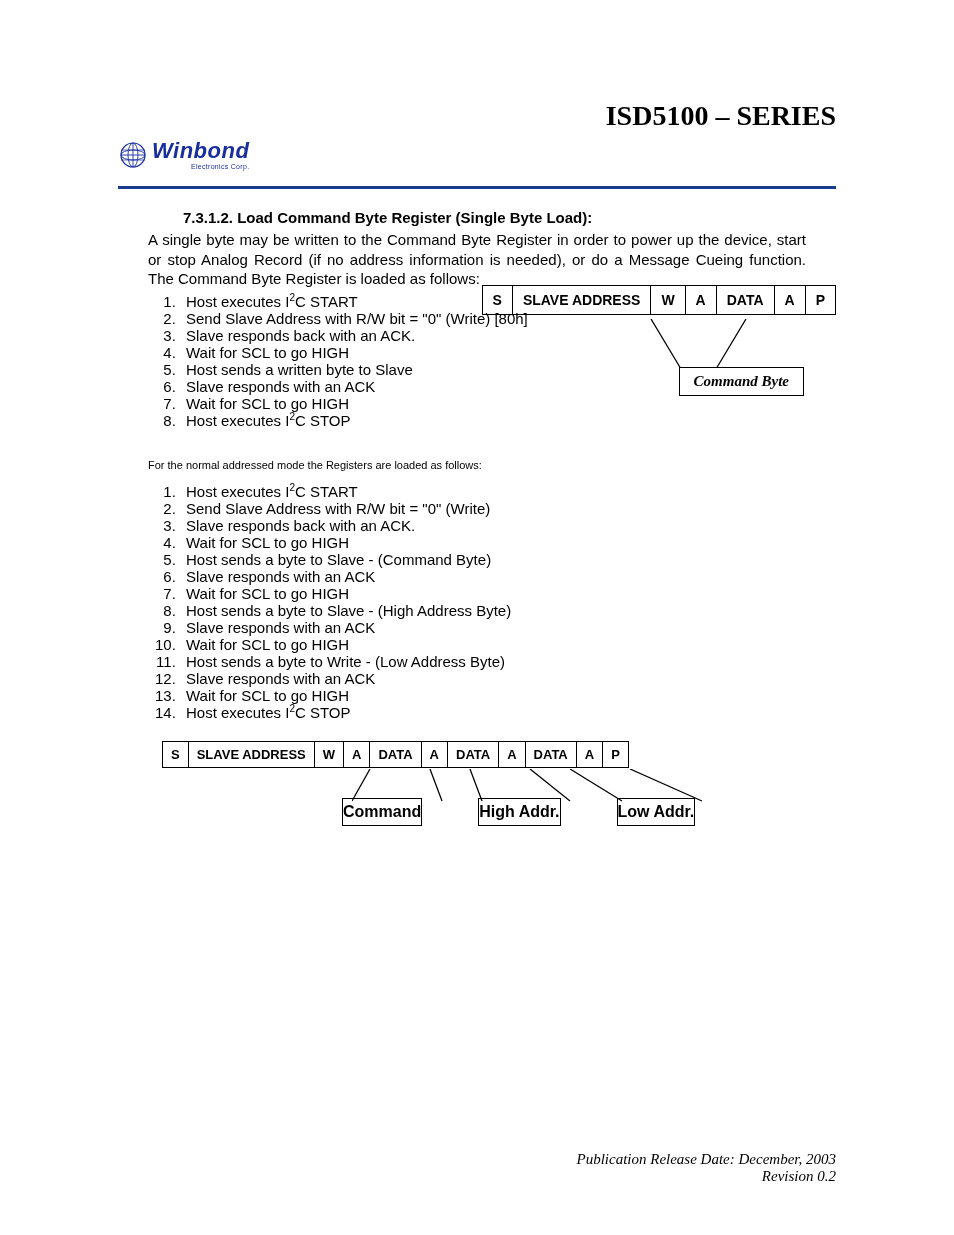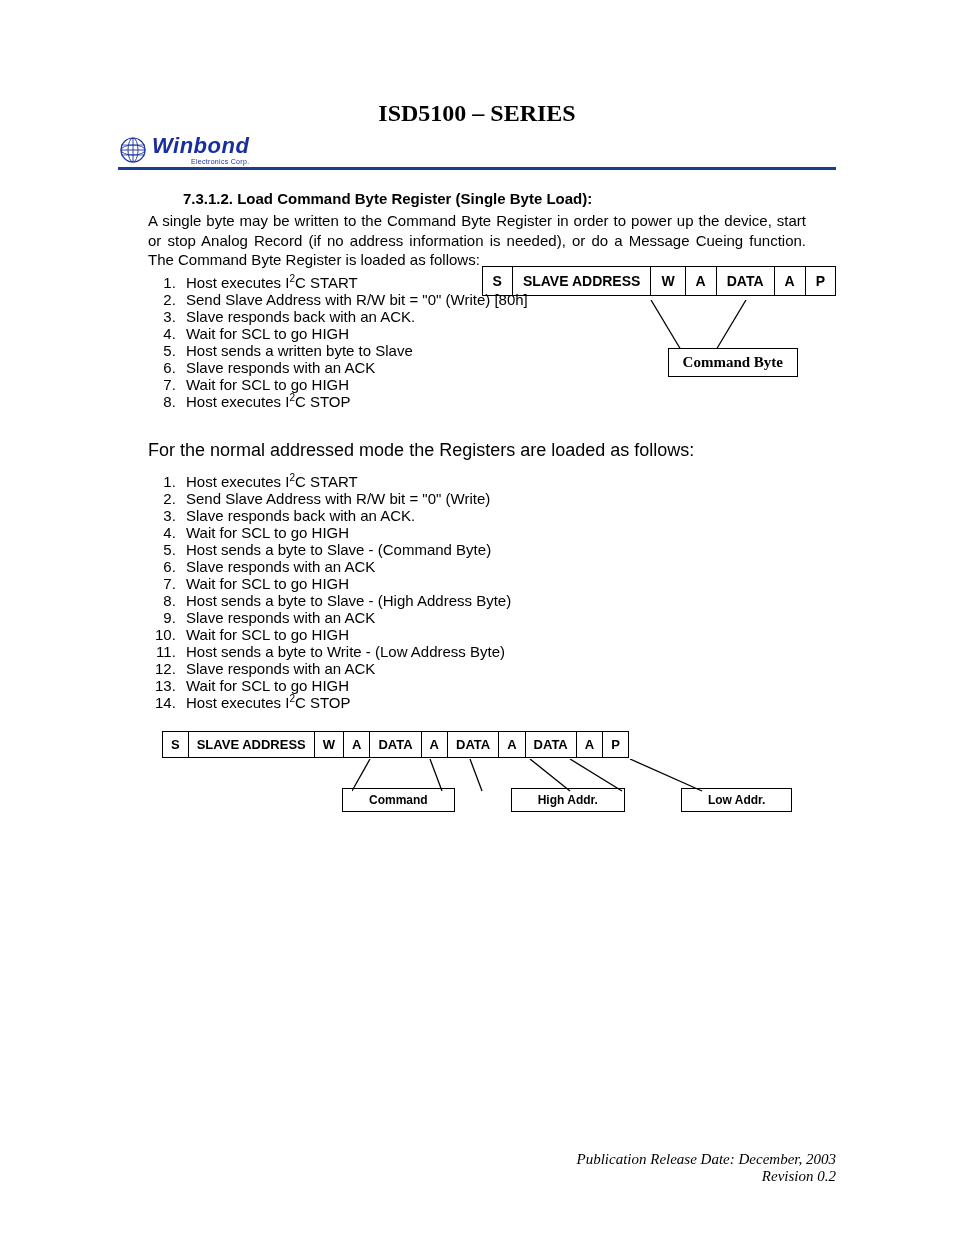--- a/index.html
+++ b/index.html
@@ -13,29 +13,29 @@
     width: 954px;
   }
   .page {
     padding: 100px 118px 40px 118px;
     position: relative;
     min-height: 1235px;
   }
   .series-title {
     font-family: "Times New Roman", serif;
     font-weight: bold;
-    font-size: 24px;
-    text-align: center;
+    font-size: 28px;
+    text-align: right;
     margin-bottom: 8px;
   }
   .header-row {
     display: flex;
     align-items: center;
     border-bottom: 3px solid #1b3d8f;
-    padding-bottom: 2px;
+    padding-bottom: 16px;
     margin-bottom: 20px;
   }
   .logo {
     display: flex;
     align-items: center;
     gap: 4px;
   }
   .logo svg { display:block; }
   .logo-txt {
     display: inline-block;
@@ -63,21 +63,21 @@
     font-size: 15px;
   }
   .para {
     font-size: 15px;
     text-align: justify;
     line-height: 1.3;
     margin: 4px 30px 2px 30px;
   }
   .intro {
     margin: 4px 30px 12px 30px;
-    font-size: 18px;
+    font-size: 11px;
   }
   ol.steps {
     margin: 4px 0 30px 50px;
     padding-left: 12px;
   }
   ol.steps li {
     font-size: 15px;
     margin: 0 0;
     padding-left: 6px;
   }
@@ -134,22 +134,22 @@
   .bottom-diagram .proto td { padding: 5px 8px; }
   .bottom-annot {
     display:flex;
     gap: 56px;
     margin-top:30px;
     margin-left:180px;
   }
   .bbox {
     border:1.5px solid #000;
     font-weight:bold;
-    font-size:12px;
-    padding:4px 26px;
+    font-size:16px;
+    padding:4px 0;
     text-align:left;
     white-space:nowrap;
   }
   
   .footer {
     position: absolute;
     bottom: 50px;
     left: 118px;
     right: 118px;
     font-family: "Times New Roman", serif;
@@ -197,21 +197,21 @@
             <td>DATA</td>
             <td>A</td>
             <td>P</td>
           </tr>
     </tbody>
       </table>
     <svg class="connector" style="right:70px; top:28px;" width="130" height="52">
       <line x1="15" y1="0" x2="45" y2="50"></line>
       <line x1="110" y1="0" x2="80" y2="50"></line>
     </svg>
-    <div class="annot-box" style="right:38px; top:76px;">Command Byte</div>
+    <div class="annot-box" style="right:32px; top:76px;font-style:italic;">Command Byte</div>
   </div>
 
   <ol class="steps" id="steps1">
       <li>Host executes I<span class="sup">2</span>C START</li>
       <li>Send Slave Address with R/W bit = "0" (Write) [80h]</li>
       <li>Slave responds back with an ACK.</li>
       <li>Wait for SCL to go HIGH</li>
       <li>Host sends a written byte to Slave</li>
       <li>Slave responds with an ACK</li>
       <li>Wait for SCL to go HIGH</li>

